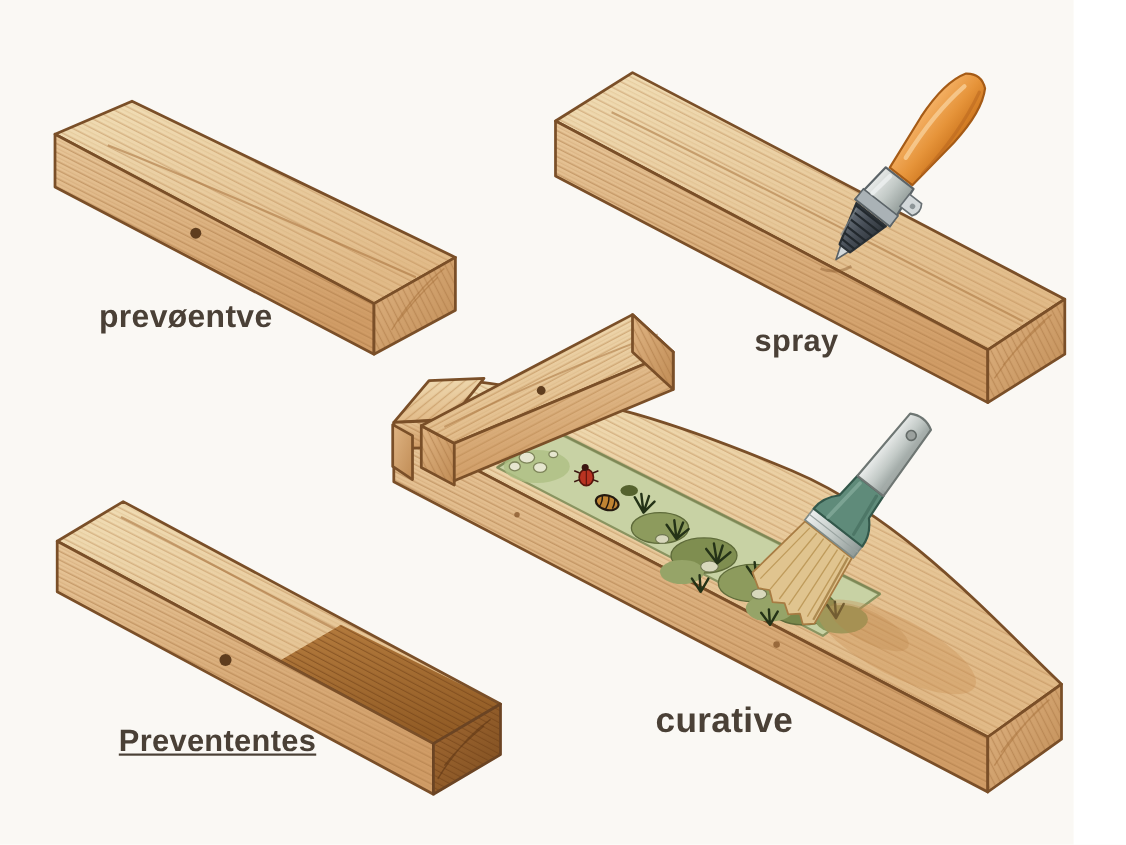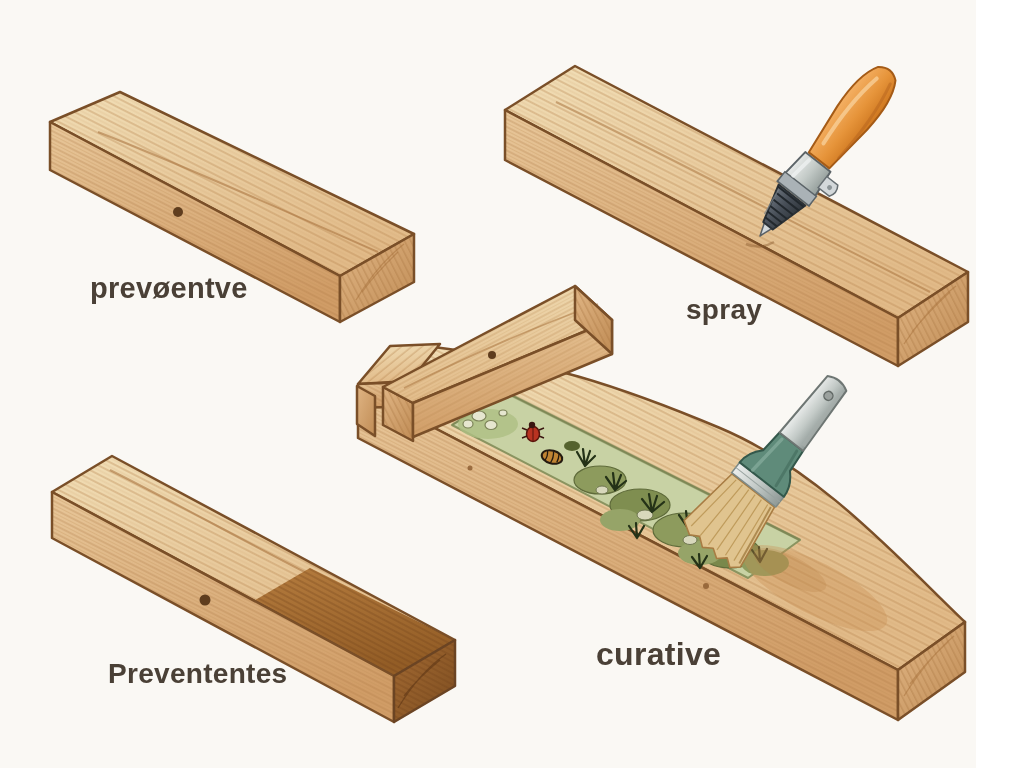--- a/index.html
+++ b/index.html
@@ -4,21 +4,21 @@
 <style>
   html,body{margin:0;padding:0;}
   body{width:1024px;height:768px;overflow:hidden;font-family:"Liberation Sans",sans-serif;}
   .stage{position:relative;width:976px;height:768px;background:#faf8f4;}
   .stage svg{position:absolute;left:0;top:0;}
   .label{position:absolute;color:#4a4036;font-weight:600;letter-spacing:.3px;
          font-family:"Liberation Sans",sans-serif;white-space:nowrap;user-select:none;}
   .lbl-a{left:90px;top:272px;font-size:29px;}
   .lbl-b{left:686px;top:294px;font-size:28px;}
   .lbl-c{left:596px;top:636px;font-size:32px;}
-  .lbl-d{left:108px;top:658px;font-size:28px;}
+  .lbl-d{left:108px;top:658px;font-size:28px;text-decoration:underline;}
 </style>
 </head>
 <body>
 
 <div class="stage">
 <svg width="1024" height="768" viewBox="0 0 1024 768">
   <defs>
     <linearGradient id="gTop" x1="0" y1="0" x2="0.25" y2="1">
       <stop offset="0" stop-color="#f1deb6"></stop>
           <stop offset="1" stop-color="#e1ba88"></stop>

